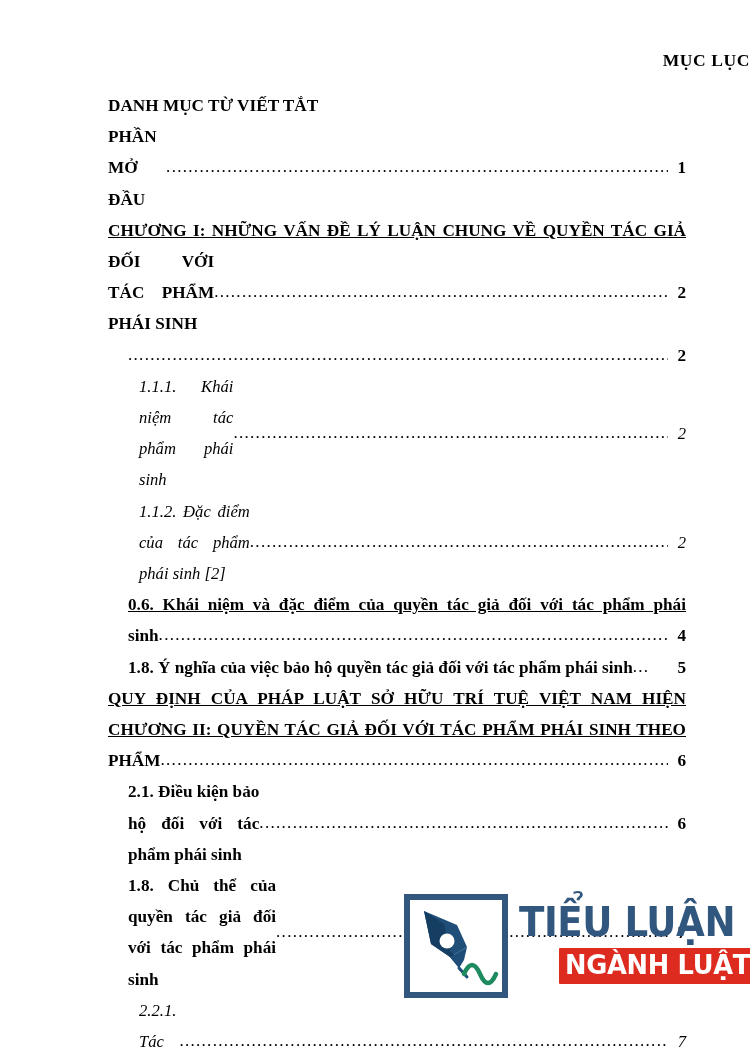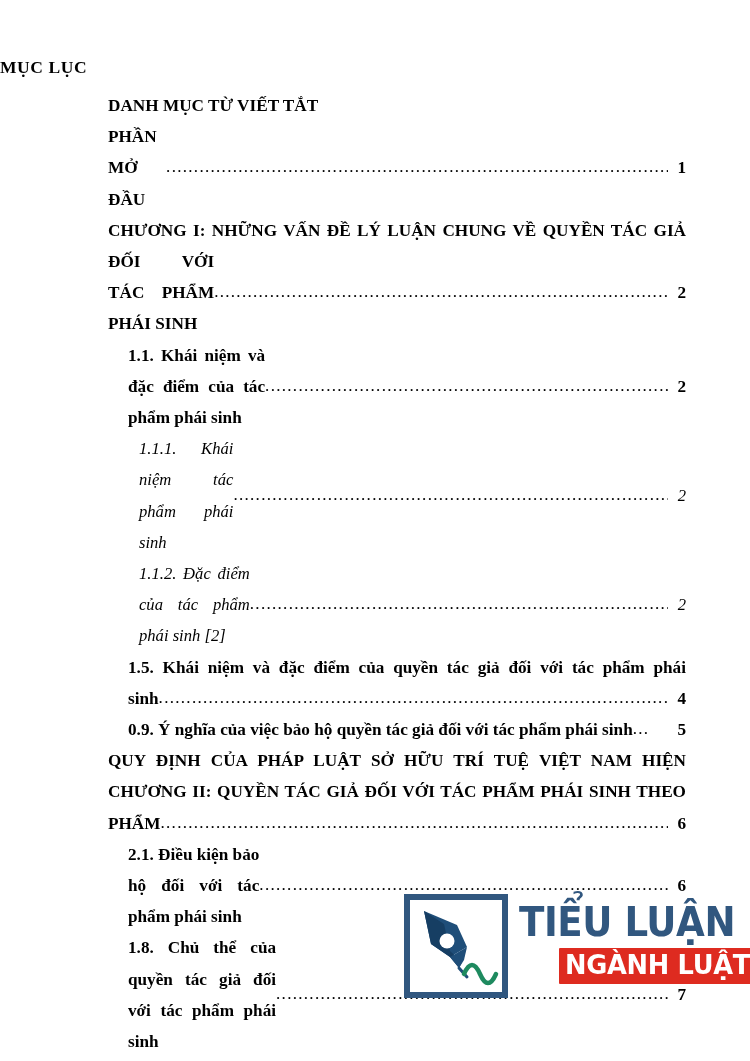--- a/index.html
+++ b/index.html
@@ -22,23 +22,23 @@
     left: 0; top: 0;
     width: 750px;
     height: 1061px;
     background: #ffffff;
   }
 
   
   .doc-title {
     position: absolute;
     left: 0;
-    top: 57px;
+    top: 50px;
     width: 750px;
-    text-align: left;
+    text-align: right;
     font-size: 17.5px;
     font-weight: bold;
     letter-spacing: 0.6px;
   }
 
   
   .toc {
     position: absolute;
     left: 108px;
     top: 90px;
@@ -114,20 +114,21 @@
   
   .wrap-head {
     display: block;
   }
   .wrap-head .head-text {
     display: block;
     text-align: justify;
   }
   .wrap-head .head-text.spread {
     text-align-last: justify;
+    text-decoration: underline;
   }
 
   
   #logo {
     position: absolute;
     left: 404px;
     top: 894px;
     width: 322px;
     height: 110px;
   }
@@ -199,50 +200,49 @@
       <div class="toc-entry lvl1 wrap-head">
         <span class="head-text spread">CHƯƠNG I: NHỮNG VẤN ĐỀ LÝ LUẬN CHUNG VỀ QUYỀN TÁC GIẢ</span>
         <span class="row">
           <span class="label">ĐỐI VỚI TÁC PHẨM PHÁI SINH</span>
           <span class="leader">........................................................................................................................................................................................................</span>
           <span class="pageno">2</span>
         </span>
       </div>
       <div class="toc-entry lvl2">
         <div class="row">
-          <span class="label">1.1. Khái niệm và đặc điểm của tác phẩm phái sinh </span>
           <span class="leader">........................................................................................................................................................................................................</span>
           <span class="pageno">2</span>
         </div>
       </div>
       <div class="toc-entry lvl3">
         <div class="row">
           <span class="label">1.1.1. Khái niệm tác phẩm phái sinh</span>
           <span class="leader">........................................................................................................................................................................................................</span>
           <span class="pageno">2</span>
         </div>
       </div>
       <div class="toc-entry lvl3">
         <div class="row">
           <span class="label">1.1.2. Đặc điểm của tác phẩm phái sinh [2] </span>
           <span class="leader">........................................................................................................................................................................................................</span>
           <span class="pageno">2</span>
         </div>
       </div>
       <div class="toc-entry lvl2 wrap-head">
-        <span class="head-text spread">1.5. Khái niệm và đặc điểm của quyền tác giả đối với tác phẩm phái</span>
+        <span class="head-text spread">0.6. Khái niệm và đặc điểm của quyền tác giả đối với tác phẩm phái</span>
         <span class="row">
           <span class="label">sinh </span>
           <span class="leader">........................................................................................................................................................................................................</span>
           <span class="pageno">4</span>
         </span>
       </div>
       <div class="toc-entry lvl2">
         <div class="row">
-          <span class="label">0.9. Ý nghĩa của việc bảo hộ quyền tác giả đối với tác phẩm phái sinh</span>
+          <span class="label">1.8. Ý nghĩa của việc bảo hộ quyền tác giả đối với tác phẩm phái sinh</span>
           <span class="leader">...</span>
           <span class="pageno">5</span>
         </div>
       </div>
       <div class="toc-entry lvl1 wrap-head">
         <span class="head-text spread">QUY ĐỊNH CỦA PHÁP LUẬT SỞ HỮU TRÍ TUỆ VIỆT NAM HIỆN</span>
         <span class="head-text spread">CHƯƠNG II: QUYỀN TÁC GIẢ ĐỐI VỚI TÁC PHẨM PHÁI SINH THEO</span>
         <span class="row">
           <span class="label">PHẨM </span>
           <span class="leader">........................................................................................................................................................................................................</span>

